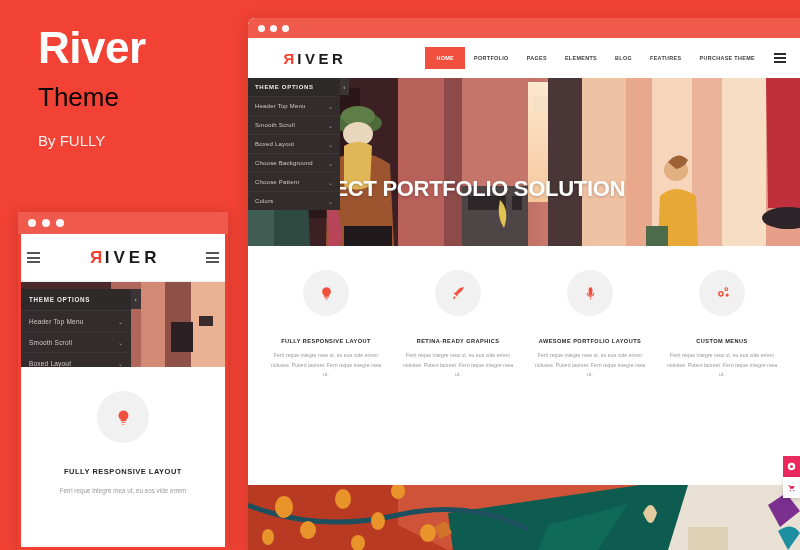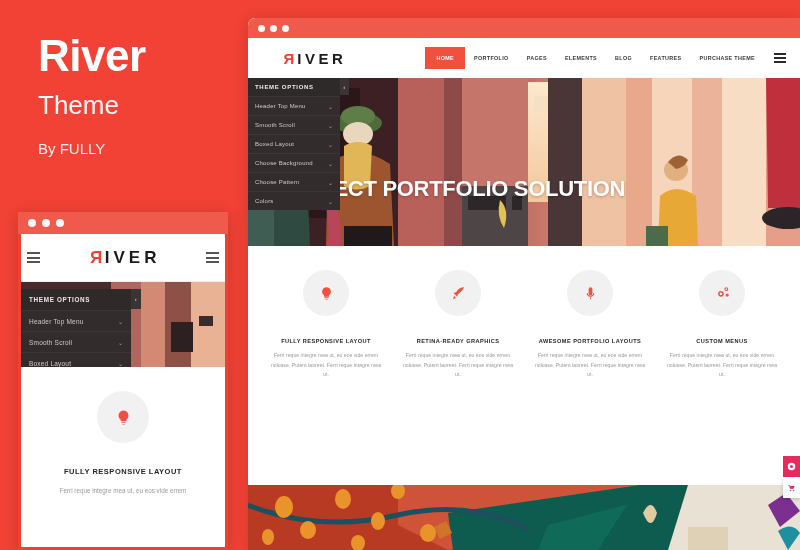--- a/index.html
+++ b/index.html
@@ -4,27 +4,27 @@
 <style>
   * { margin:0; padding:0; box-sizing:border-box; }
   html,body { width:800px; height:550px; overflow:hidden; }
   body {
     font-family:"Liberation Sans", sans-serif;
     background:#f14235;
     position:relative;
   }
 
   
-  .promo { position:absolute; left:38px; top:34px; width:200px; }
+  .promo { position:absolute; left:38px; top:26px; width:200px; }
   .promo-title {
     color:#fff; font-size:44px; font-weight:bold; line-height:1.0;
     letter-spacing:-0.5px;
   }
   .promo-sub {
-    color:#ffffff; font-size:26px; font-weight:300; line-height:1.0;
+    color:#000000; font-size:26px; font-weight:300; line-height:1.0;
     margin-top:14px; opacity:.97;
   }
   .promo-by {
     color:#fff; font-size:15px; font-weight:300; margin-top:22px; opacity:.92;
   }
 
   
   .win { position:absolute; background:#fff; overflow:hidden; }
   .win-bar { background:#f05a4d; display:flex; align-items:center; padding-left:10px; }
   .dot { width:7px; height:7px; border-radius:50%; background:#fff; margin-right:5px; opacity:.95; }

